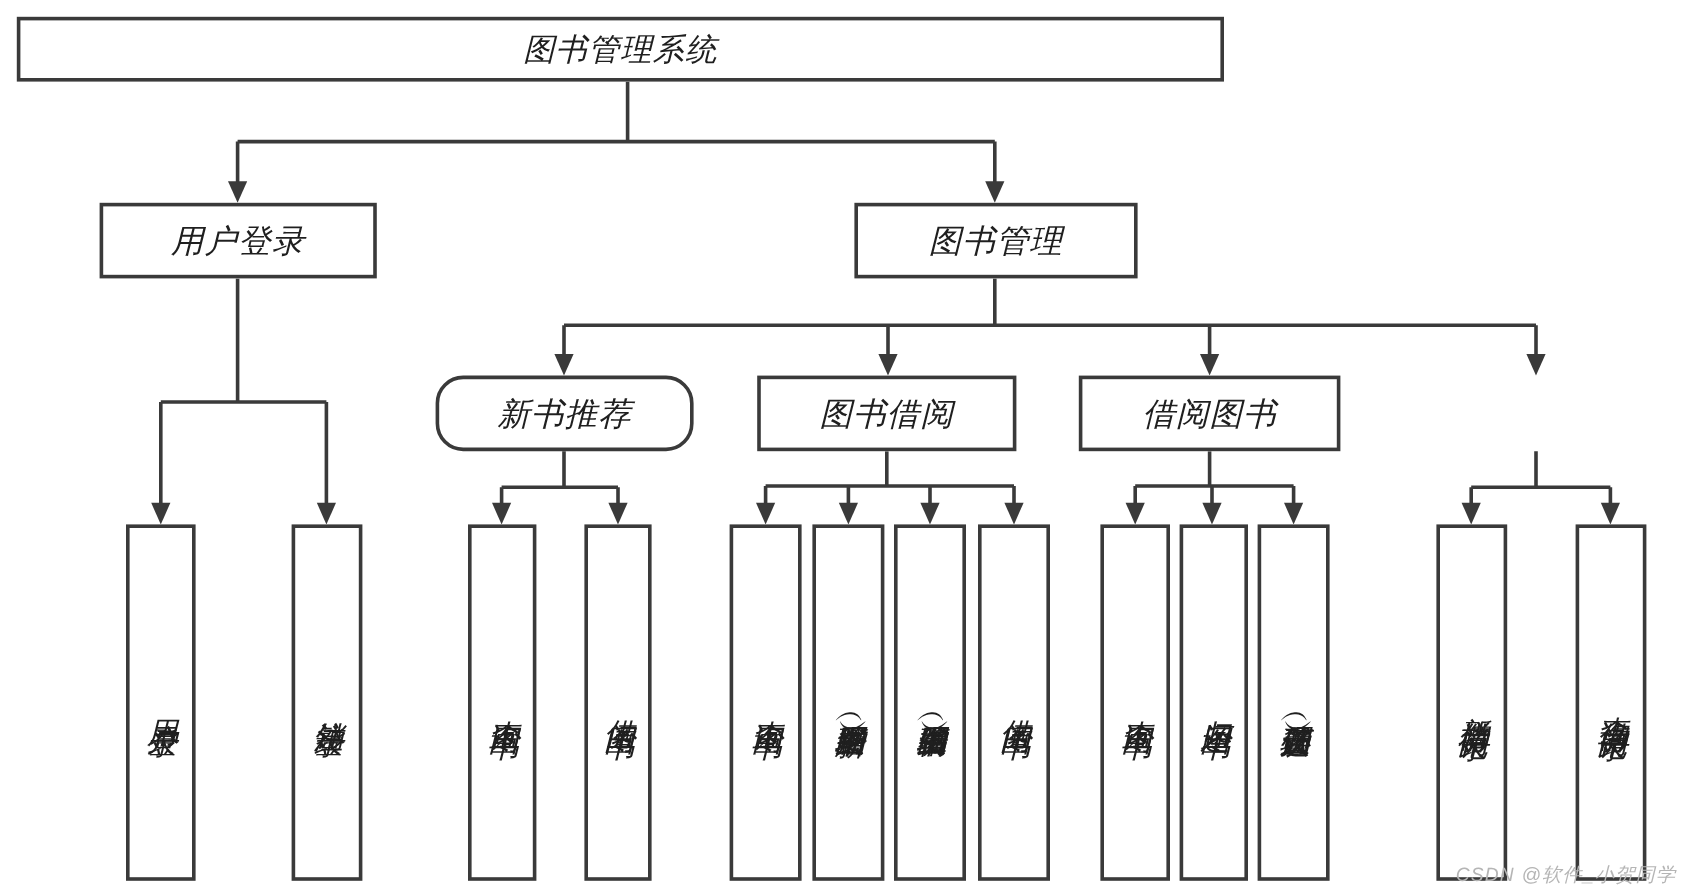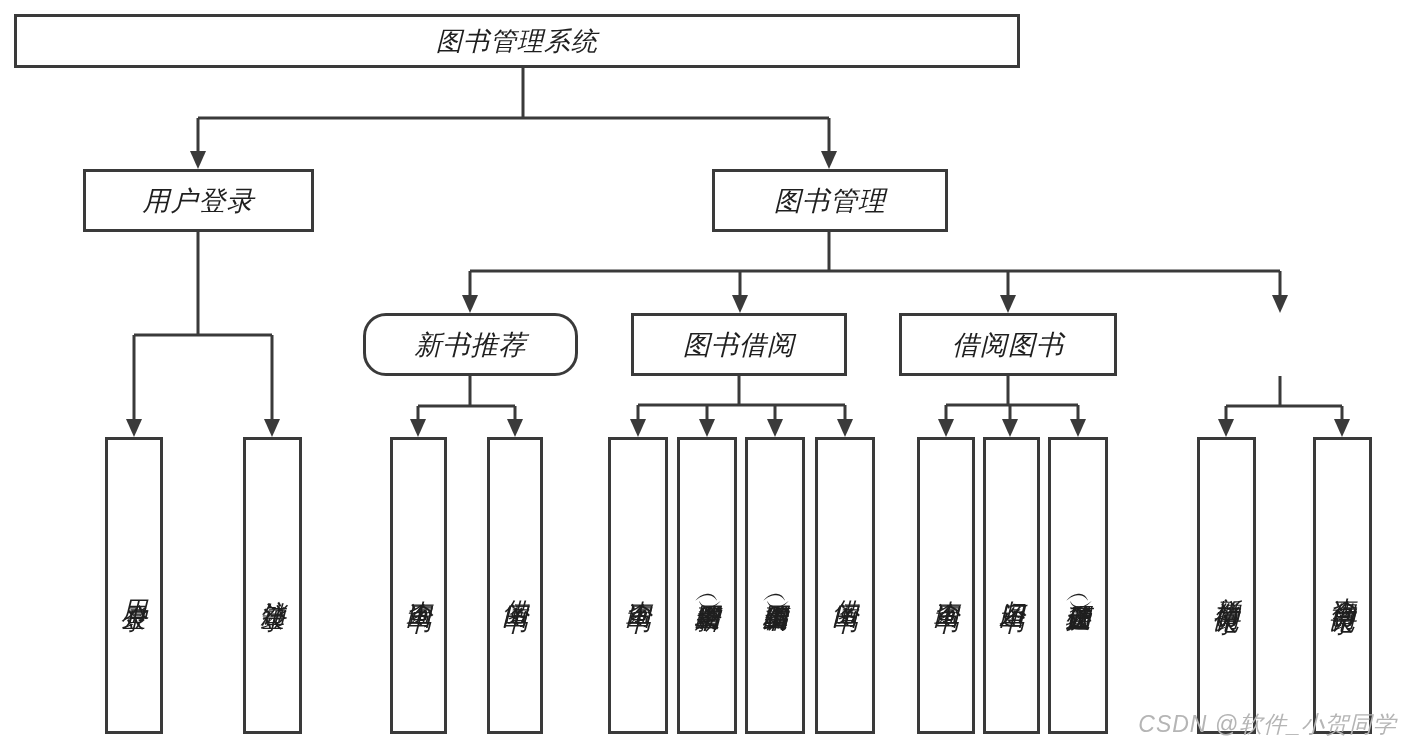--- a/index.html
+++ b/index.html
@@ -66,21 +66,21 @@
   #cb-confirm      { left: 1048px; width: 60px; }
   #br-add          { left: 1197px; width: 59px; }
   #br-query        { left: 1313px; width: 59px; }
 
   #watermark {
     position: absolute;
     right: 8px;
     bottom: 7px;
     z-index: 3;
     color: #b5b5b5;
-    font-size: 23px;
+    font-size: 16px;
     letter-spacing: 1px;
     white-space: nowrap;
   }
 </style>
 </head>
 <body>
 
 <div id="stage">
 
   <svg id="connectors" viewBox="0 0 1405 747" xmlns="http://www.w3.org/2000/svg">

